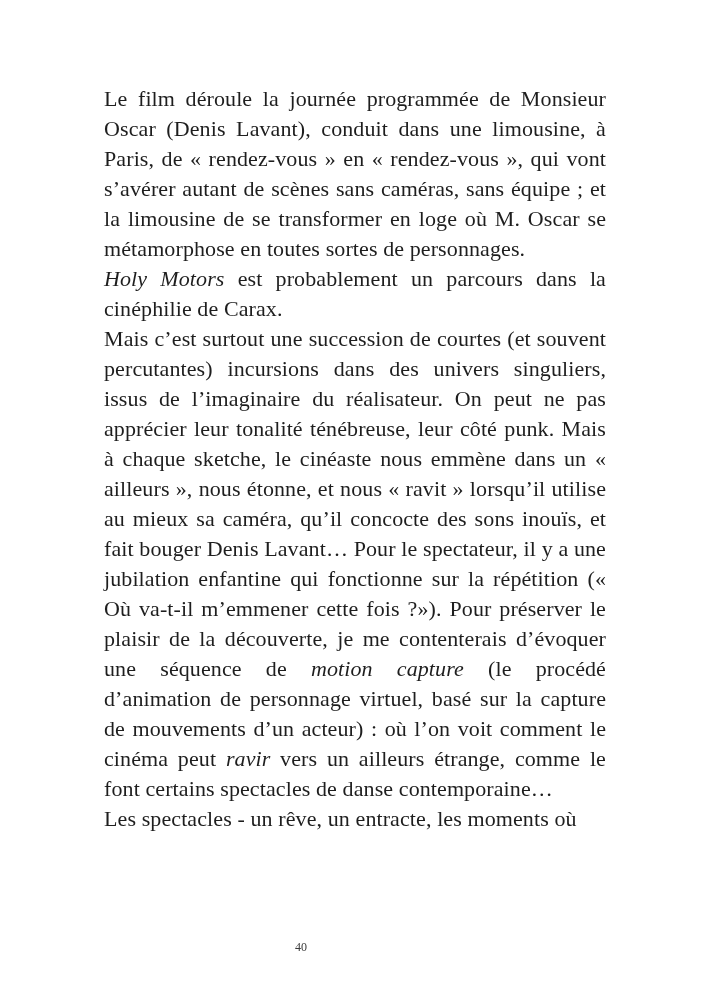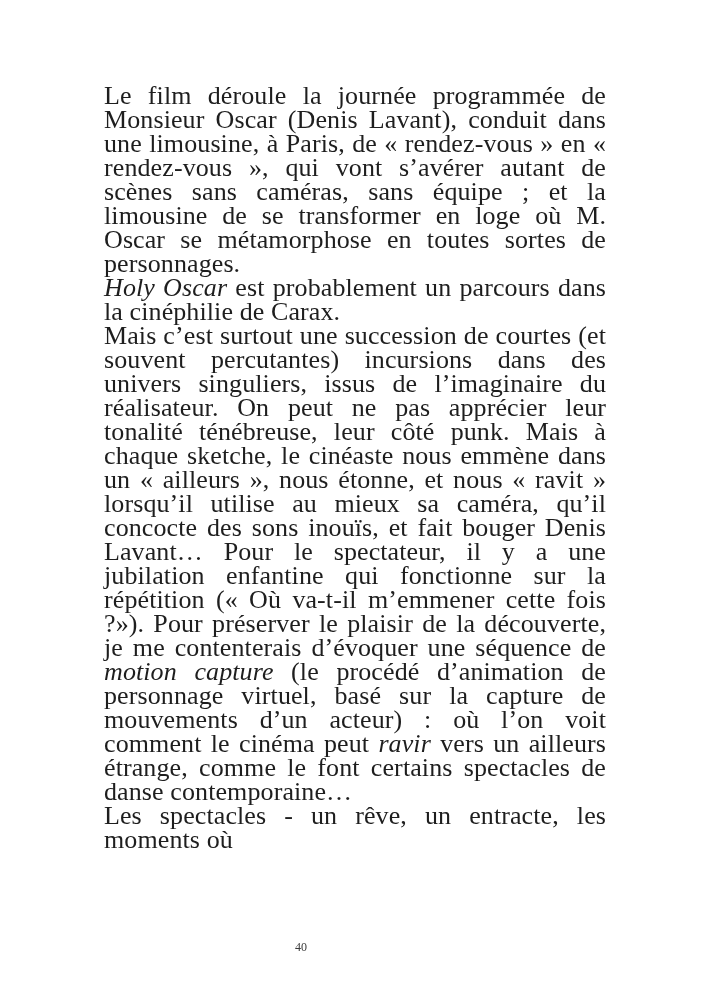--- a/index.html
+++ b/index.html
@@ -16,22 +16,22 @@
     overflow: hidden;
   }
   .page {
     position: absolute;
     left: 104px;
     top: 84px;
     width: 502px;
   }
   .page p {
     margin: 0;
-    font-size: 26px;
-    line-height: 24px;
+    font-size: 22px;
+    line-height: 30px;
     text-align: justify;
     letter-spacing: 0.1px;
   }
   .page p span.i {
     font-style: italic;
   }
   .page-number {
     position: absolute;
     left: 0;
     top: 940px;
@@ -44,21 +44,21 @@
 </head>
 <body>
 
 <div class="page">
 
   <p>
     <span>Le film déroule la journée programmée de Monsieur Oscar (Denis Lavant), conduit dans une limousine, à Paris, de « rendez-vous » en « rendez-vous », qui vont s’avérer autant de scènes sans caméras, sans équipe ; et la limousine de se transformer en loge où M. Oscar se métamorphose en toutes sortes de personnages.</span>
   </p>
 
   <p>
-    <span class="i">Holy Oscar</span><span> est probablement un parcours dans la cinéphilie de Carax.</span>
+    <span class="i">Holy Motors</span><span> est probablement un parcours dans la cinéphilie de Carax.</span>
   </p>
 
   <p>
     <span>Mais c’est surtout une succession de courtes (et souvent percutantes) incursions dans des univers singuliers, issus de l’imaginaire du réalisateur. On peut ne pas apprécier leur tonalité ténébreuse, leur côté punk. Mais à chaque sketche, le cinéaste nous emmène dans un « ailleurs », nous étonne, et nous « ravit » lorsqu’il utilise au mieux sa caméra, qu’il concocte des sons inouïs, et fait bouger Denis Lavant… Pour le spectateur, il y a une jubilation enfantine qui fonctionne sur la répétition (« Où va-t-il m’emmener cette fois ?»). Pour préserver le plaisir de la découverte, je me contenterais d’évoquer une séquence de </span><span class="i">motion capture</span><span>  (le procédé d’animation de personnage virtuel, basé sur la capture de mouvements d’un acteur) : où l’on voit comment le cinéma peut </span><span class="i">ravir</span><span> vers un ailleurs étrange, comme le font certains spectacles de danse contemporaine…</span>
   </p>
 
   <p>
     <span>Les spectacles - un rêve, un entracte, les moments où</span>
   </p>
 

